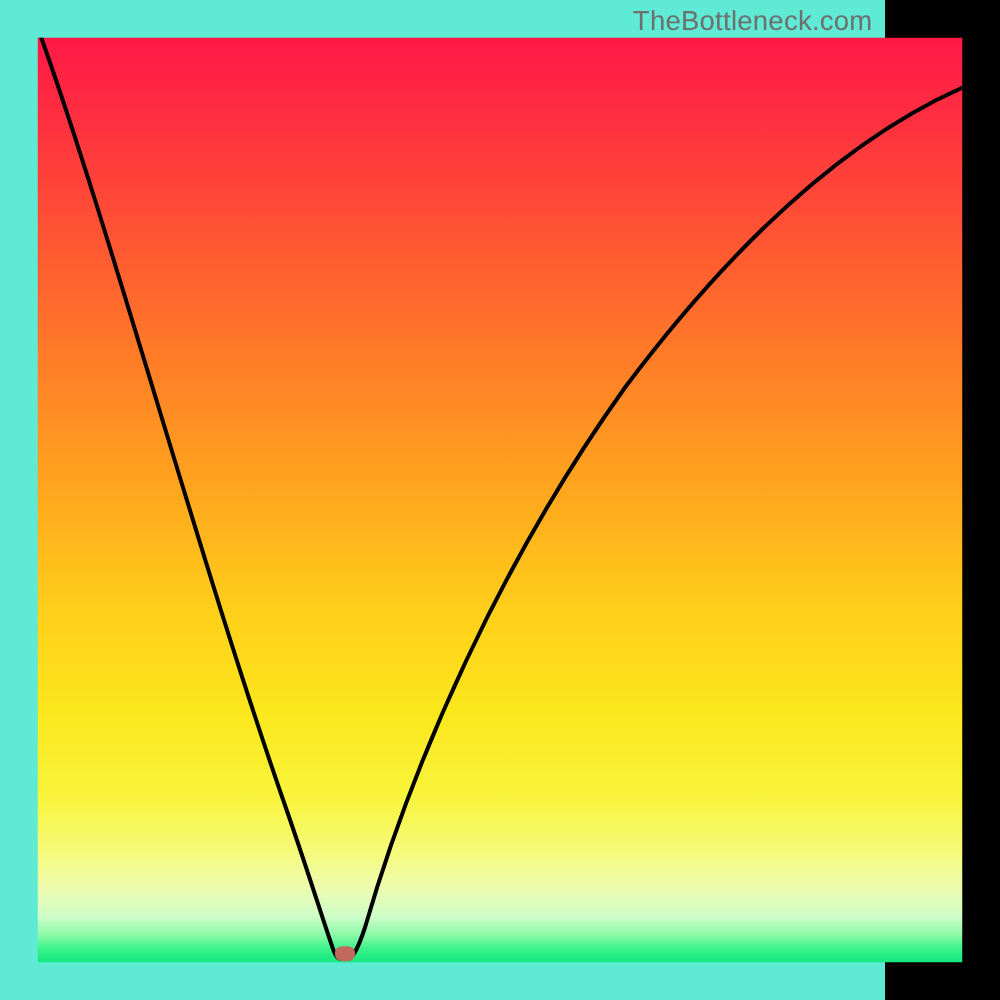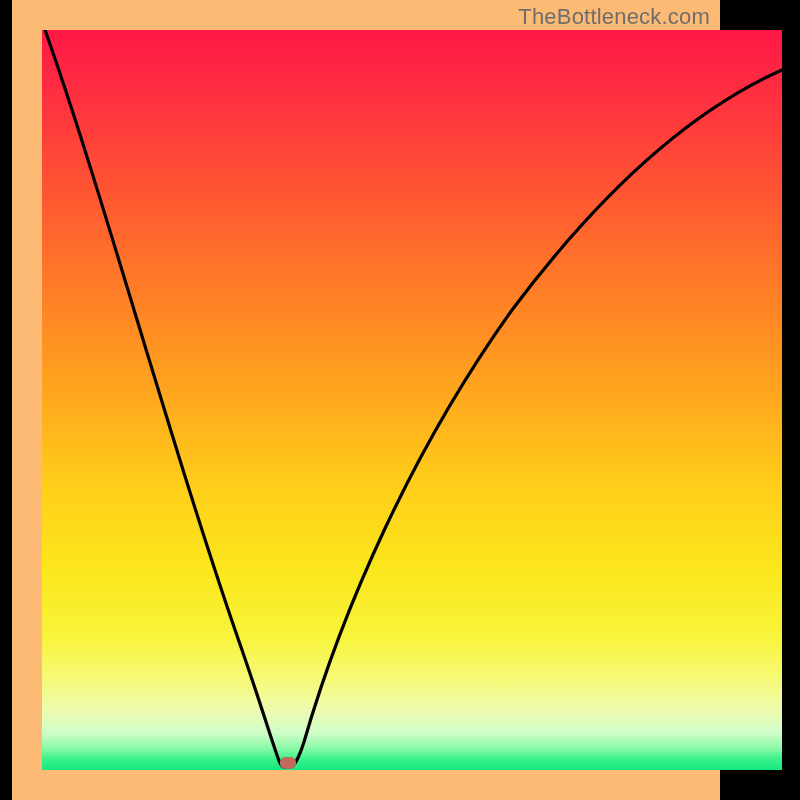--- a/index.html
+++ b/index.html
@@ -6,25 +6,25 @@
     margin: 0;
     padding: 0;
     width: 800px;
     height: 800px;
     background: #000;
     overflow: hidden;
     font-family: Arial, Helvetica, sans-serif;
   }
   .frame {
     position: absolute;
-    left: 12px;
+    left: 0;
     top: 0;
     width: 708px;
     height: 800px;
-    background: #fdba74;
+    background: #5eead4;
   }
   .plot {
     position: absolute;
     left: 30px;
     top: 30px;
     width: 740px;
     height: 740px;
     overflow: hidden;
   }
   .gradient {

